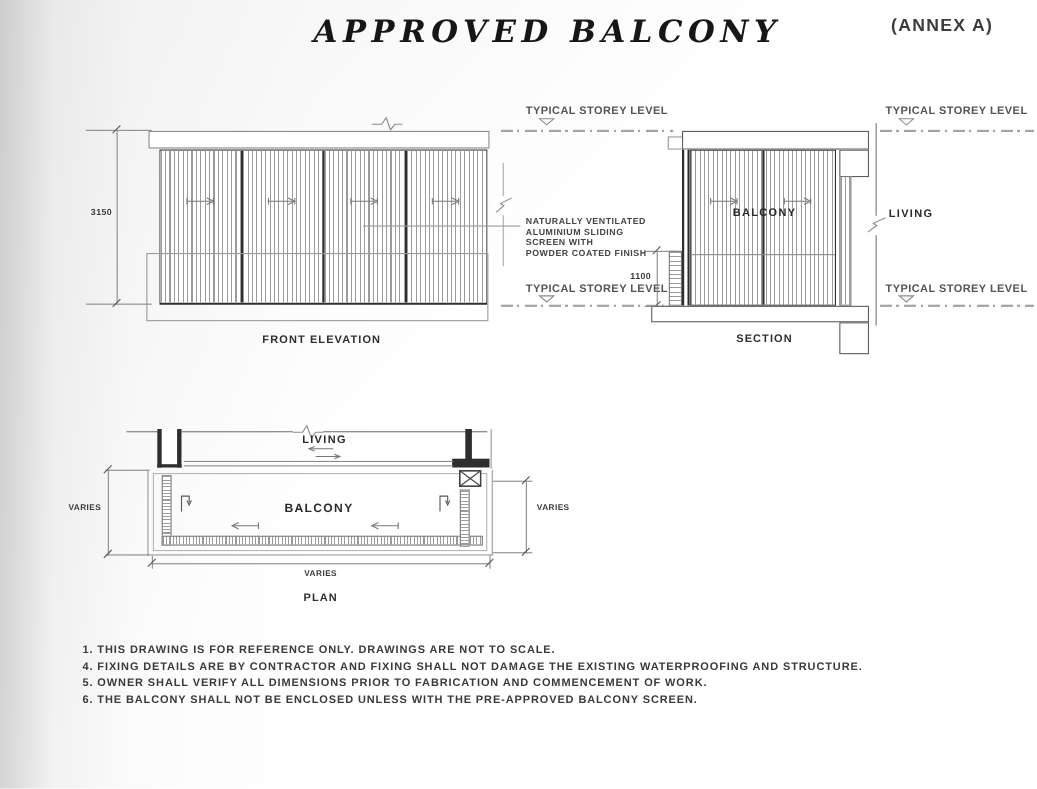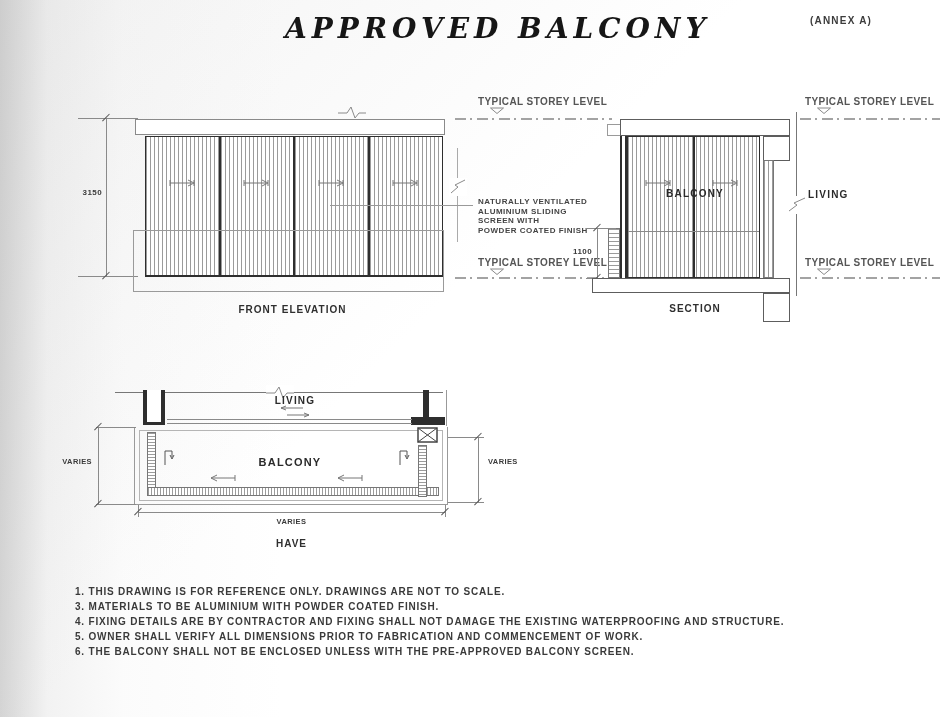--- a/index.html
+++ b/index.html
@@ -9,21 +9,21 @@
     font-family:"Liberation Sans", sans-serif; color:#333;
     background:
       linear-gradient(to right, rgba(148,148,148,.40), rgba(190,190,190,.20) 5%, rgba(228,228,228,.14) 13%, rgba(255,255,255,0) 30%),
       linear-gradient(135deg, #f3f3f3, #ffffff 45%),
       #ffffff;
   }
   .abs { position:absolute; }
   .grp { position:absolute; inset:0; }
   
   .title-line { font-family:"DejaVu Serif", serif; font-weight:bold; font-size:28px; letter-spacing:5px; color:#161616; text-align:center; white-space:nowrap; }
-  .annex { font-size:10px; font-weight:600; letter-spacing:1.2px; color:#3c3c3c; white-space:nowrap; }
+  .annex { font-size:16px; font-weight:600; letter-spacing:1.2px; color:#3c3c3c; white-space:nowrap; }
   .lbl { font-weight:bold; font-size:10px; letter-spacing:1px; color:#2f2f2f; white-space:nowrap; text-align:center; }
   .lbl-room { font-weight:bold; font-size:10px; letter-spacing:1.2px; color:#2a2a2a; white-space:nowrap; }
   .lbl-storey { font-weight:bold; font-size:10px; letter-spacing:.4px; color:#555; white-space:nowrap; }
   .lbl-dim { font-weight:bold; font-size:8px; letter-spacing:.4px; color:#3a3a3a; white-space:nowrap; }
   .lbl-callout { font-weight:bold; font-size:8px; letter-spacing:.5px; line-height:9.5px; color:#444; white-space:nowrap; }
   .note-line { font-weight:bold; font-size:10px; letter-spacing:.8px; line-height:15px; color:#3a3a3a; white-space:nowrap; }
   
   .lh { height:1px; background:#8a8a8a; }
   .lv { width:1px; background:#8a8a8a; }
   .rect { border:1px solid #8a8a8a; background:#fff; }
@@ -244,24 +244,23 @@
     <div class="abs tick" style="left:473px; top:436px;"></div>
     <div class="abs tick" style="left:473px; top:501px;"></div>
     <div class="abs lbl-dim" style="left:488px; top:457px; font-size:7.5px;">VARIES</div>
 
     <div class="abs lv" style="left:138px; top:505px; height:12px;"></div>
     <div class="abs lv" style="left:445px; top:505px; height:12px;"></div>
     <div class="abs lh" style="left:138px; top:512px; width:307px;"></div>
     <div class="abs tick" style="left:133px; top:511px;"></div>
     <div class="abs tick" style="left:440px; top:511px;"></div>
     <div class="abs lbl-dim" style="left:240px; top:517px; width:103px; text-align:center; font-size:7.5px;">VARIES</div>
-    <div class="abs lbl" style="left:240px; top:538px; width:103px;">HAVE</div>
+    <div class="abs lbl" style="left:240px; top:538px; width:103px;">PLAN</div>
   </div>
 
   <div class="abs" style="left:75px; top:584px;">
     <div class="note-line">1. THIS DRAWING IS FOR REFERENCE ONLY. DRAWINGS ARE NOT TO SCALE.</div>
-    <div class="note-line">3. MATERIALS TO BE ALUMINIUM WITH POWDER COATED FINISH.</div>
     <div class="note-line">4. FIXING DETAILS ARE BY CONTRACTOR AND FIXING SHALL NOT DAMAGE THE EXISTING WATERPROOFING AND STRUCTURE.</div>
     <div class="note-line">5. OWNER SHALL VERIFY ALL DIMENSIONS PRIOR TO FABRICATION AND COMMENCEMENT OF WORK.</div>
     <div class="note-line">6. THE BALCONY SHALL NOT BE ENCLOSED UNLESS WITH THE PRE-APPROVED BALCONY SCREEN.</div>
   </div>
 
 </div>
 
 </body></html>

